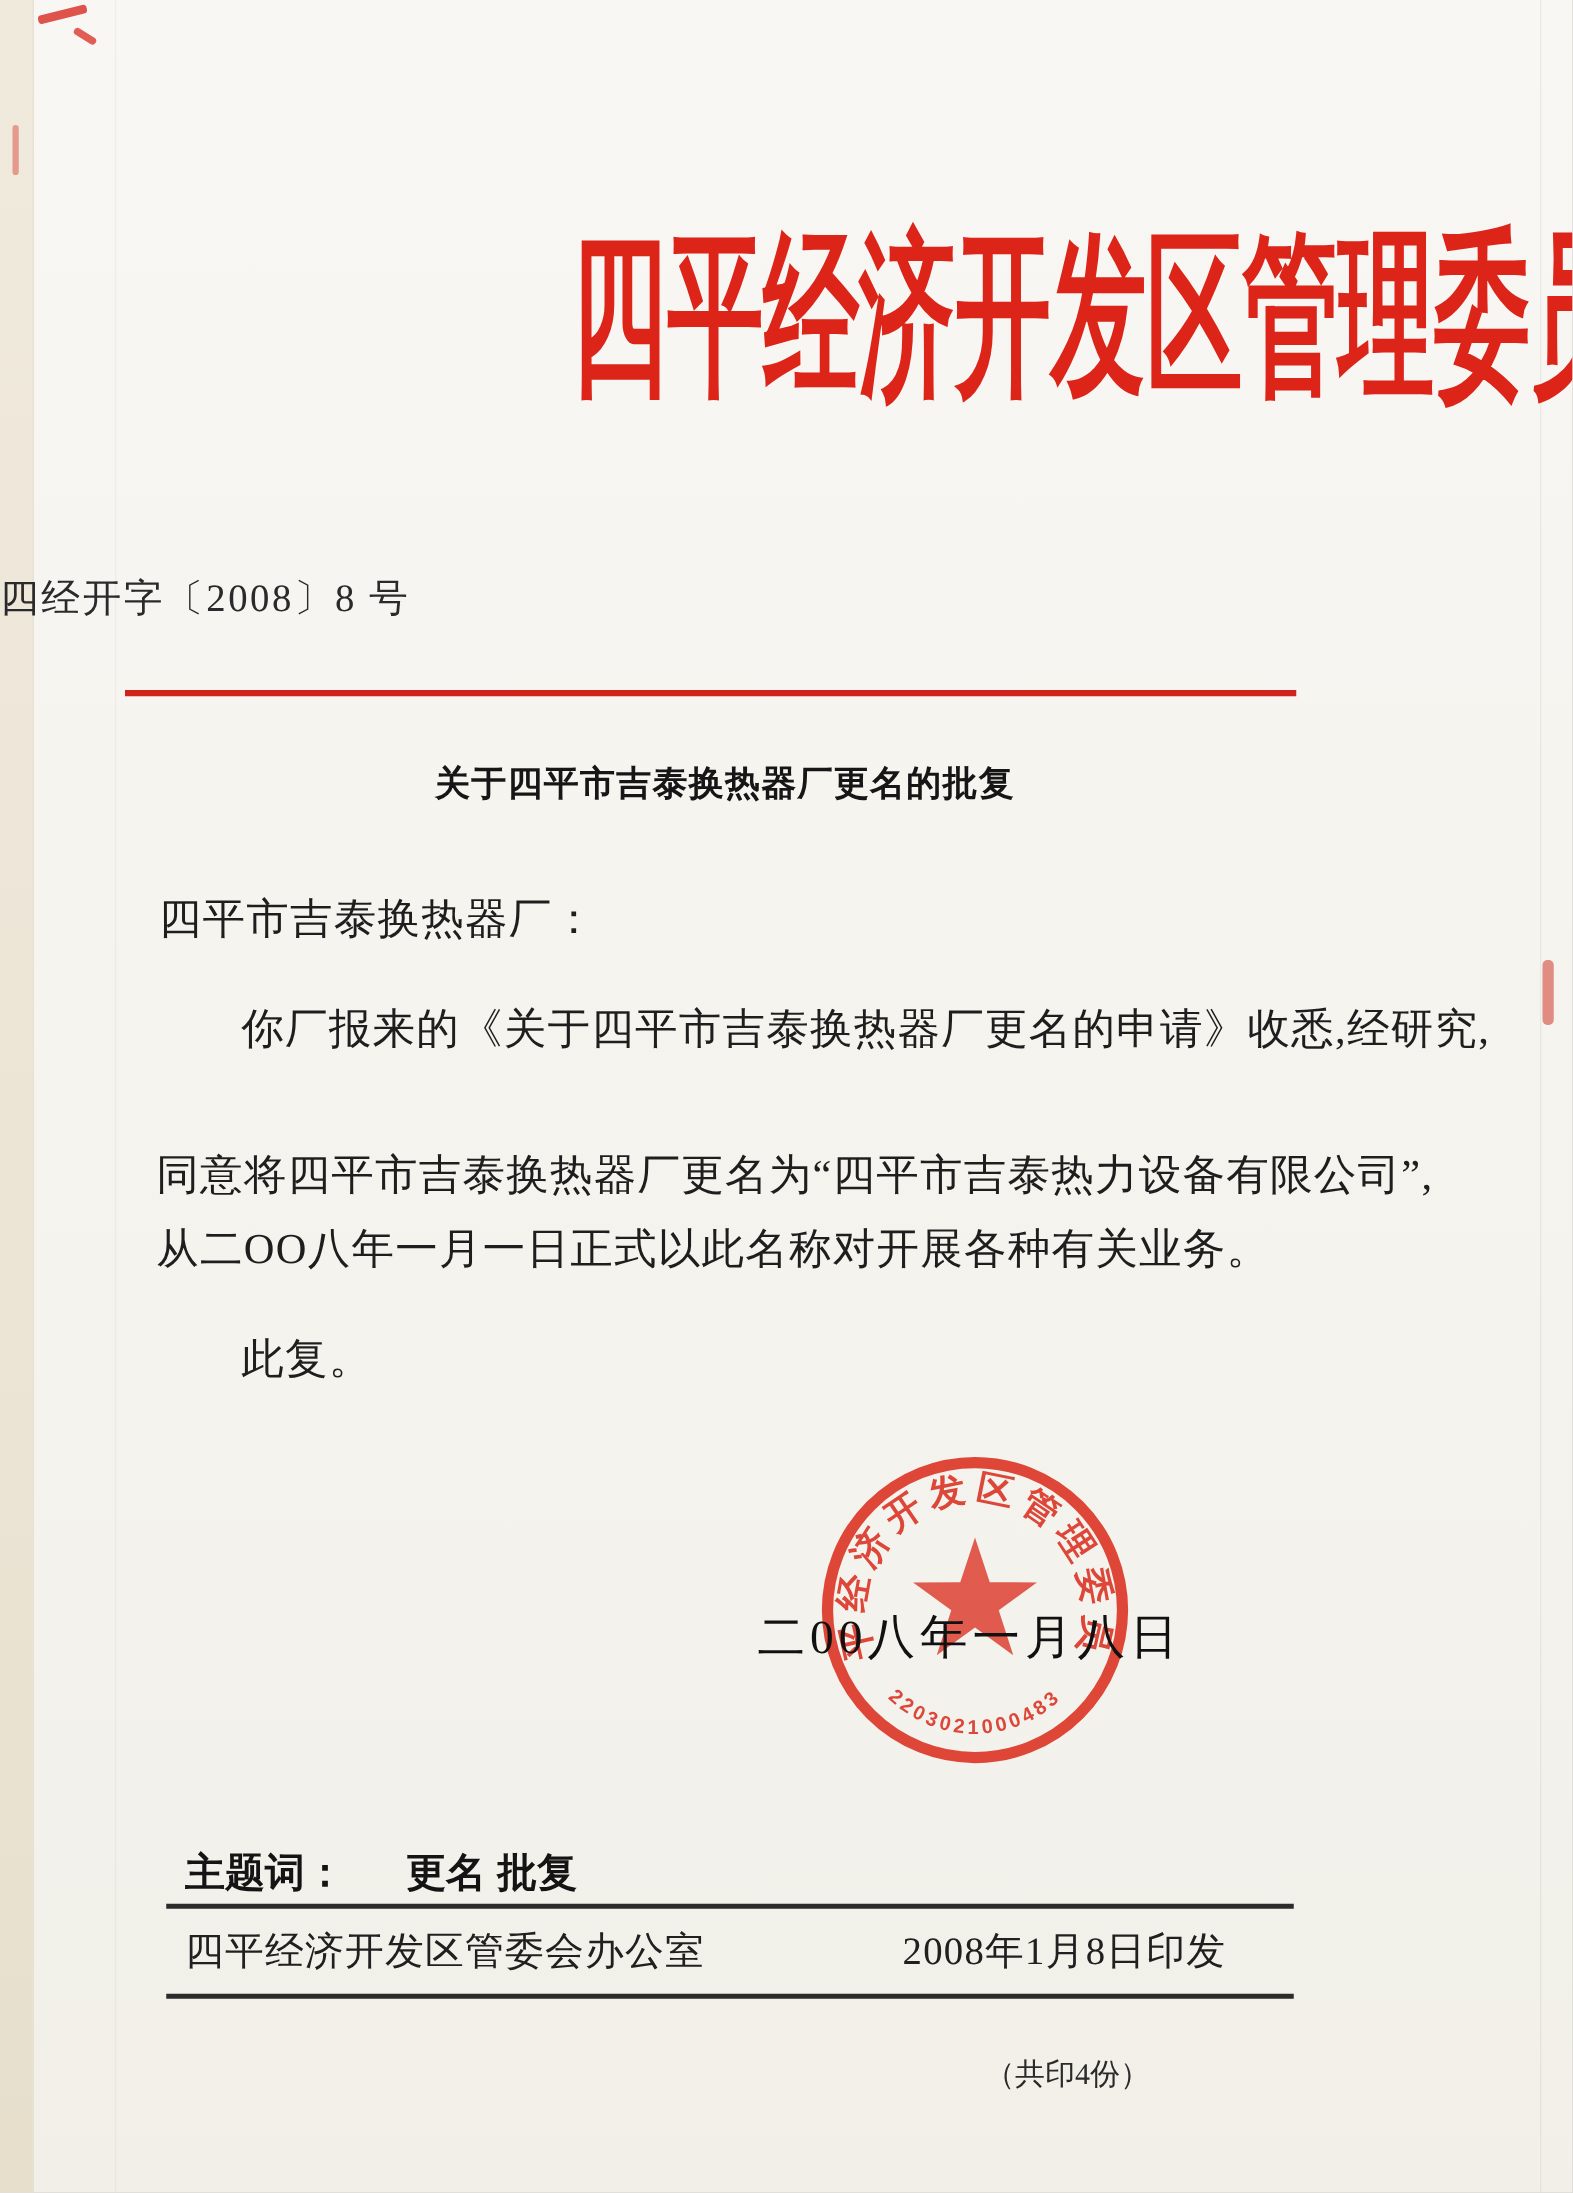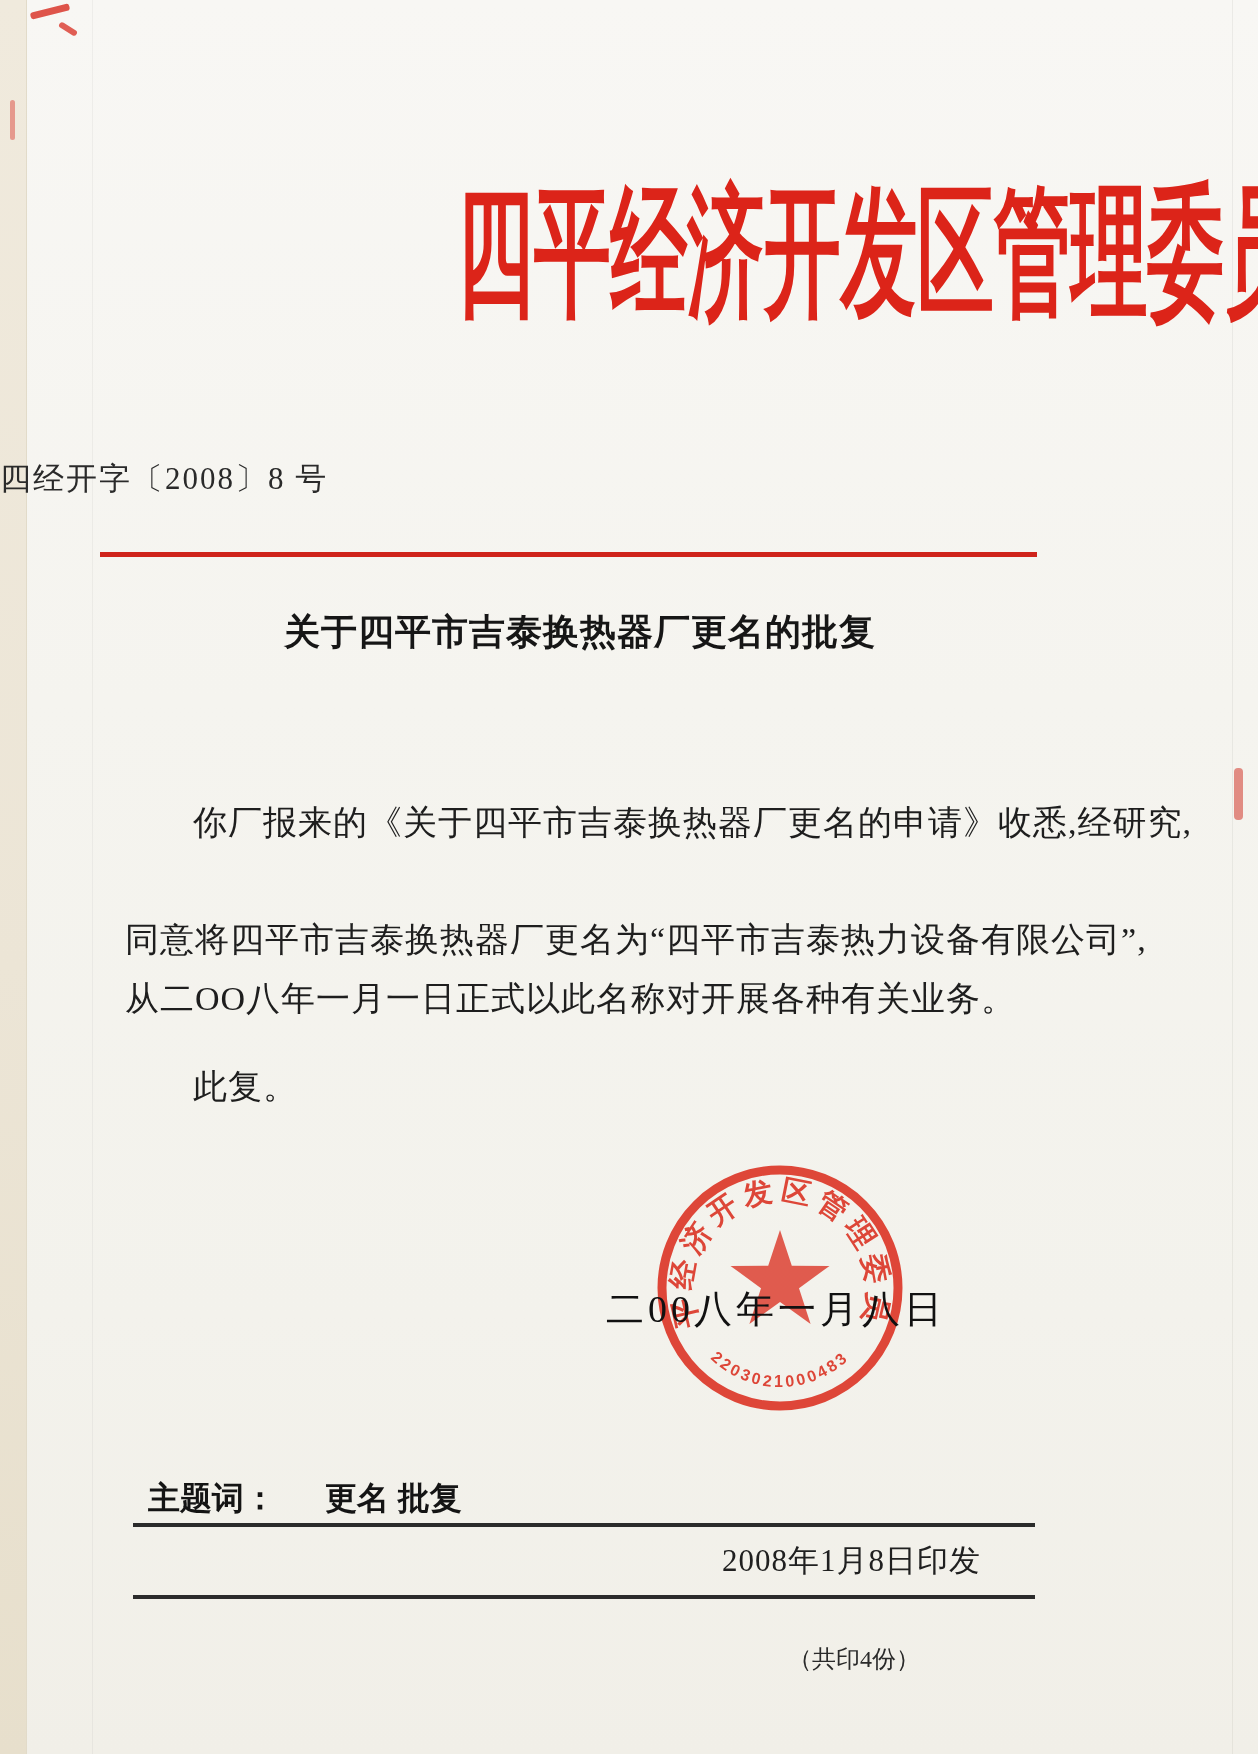--- a/index.html
+++ b/index.html
@@ -33,21 +33,21 @@
   .org-title{
     display:inline-block;font-size:142px;font-weight:700;color:#dc2419;
     font-family:"Liberation Serif", serif;
     transform:scaleX(0.54);transform-origin:50% 50%;letter-spacing:0px;
   }
   .doc-number-wrap{position:absolute;left:0;top:458px;width:1214px;}
   .doc-number{font-size:31px;letter-spacing:2px;color:#2a2a2a;}
   .red-rule{position:absolute;left:100px;top:552px;width:937px;height:5px;background:#cf241b;}
   
   .doc-title-wrap{position:absolute;left:0;top:608px;width:1160px;text-align:center;}
-  .doc-title{font-size:36px;font-weight:700;color:#161616;font-family:"Liberation Sans", sans-serif;letter-spacing:1px;}
+  .doc-title{font-size:28px;font-weight:700;color:#161616;font-family:"Liberation Sans", sans-serif;letter-spacing:1px;}
   .body-line{position:absolute;font-size:34px;color:#1e1e1e;white-space:nowrap;letter-spacing:1px;}
   .l-salutation{left:127px;top:712px;}
   .l-p1{left:193px;top:800px;}
   .l-p2{left:125px;top:888px;margin-top:29px;}
   .l-p3{left:125px;top:976px;}
   .l-closing{left:193px;top:1064px;}
   
   .seal-svg{position:absolute;left:652px;top:1160px;width:256px;height:256px;opacity:.93;}
   .seal-ring-c{fill:none;stroke:#dd3a2b;stroke-width:9px;}
   .seal-ring-text{fill:#dc3a2b;font-size:29px;font-weight:700;font-family:"Liberation Serif", serif;letter-spacing:6px;}
@@ -89,20 +89,21 @@
   <div class="doc-number-wrap">
     <span class="doc-number">四经开字〔2008〕8 号</span>
   </div>
 
   <div class="red-rule"></div>
 
   <div class="doc-title-wrap">
     <span class="doc-title">关于四平市吉泰换热器厂更名的批复</span>
   </div>
 
+  <div class="body-line l-salutation">四平市吉泰换热器厂：</div>
   <div class="body-line l-p1">你厂报来的《关于四平市吉泰换热器厂更名的申请》收悉,经研究,</div>
   <div class="body-line l-p2">同意将四平市吉泰换热器厂更名为“四平市吉泰热力设备有限公司”,</div>
   <div class="body-line l-p3">从二OO八年一月一日正式以此名称对开展各种有关业务。</div>
   <div class="body-line l-closing">此复。</div>
 
   <svg class="seal-svg" viewBox="0 0 256 256">
     <circle class="seal-ring-c" cx="128" cy="128" r="118"></circle>
     <defs>
       <path id="sealTopArc" d="M 45,158 A 88,88 0 1 1 211,158"></path>
       <path id="sealBottomArc" d="M 47,185 A 99,99 0 0 0 209,185"></path>
@@ -119,17 +120,18 @@
 
   <div class="signature-date">二00八年一月八日</div>
 
   <div class="keywords-row">
     <span>主题词：</span>
     <span class="kw1">更名</span>
     <span class="kw2">批复</span>
   </div>
 
   <div class="black-rule rule-top"></div>
+  <div class="issuer">四平经济开发区管委会办公室</div>
   <div class="print-date">2008年1月8日印发</div>
   <div class="black-rule rule-bottom"></div>
   <div class="copies-note">（共印4份）</div>
 
 </div>
 
 </body></html>

